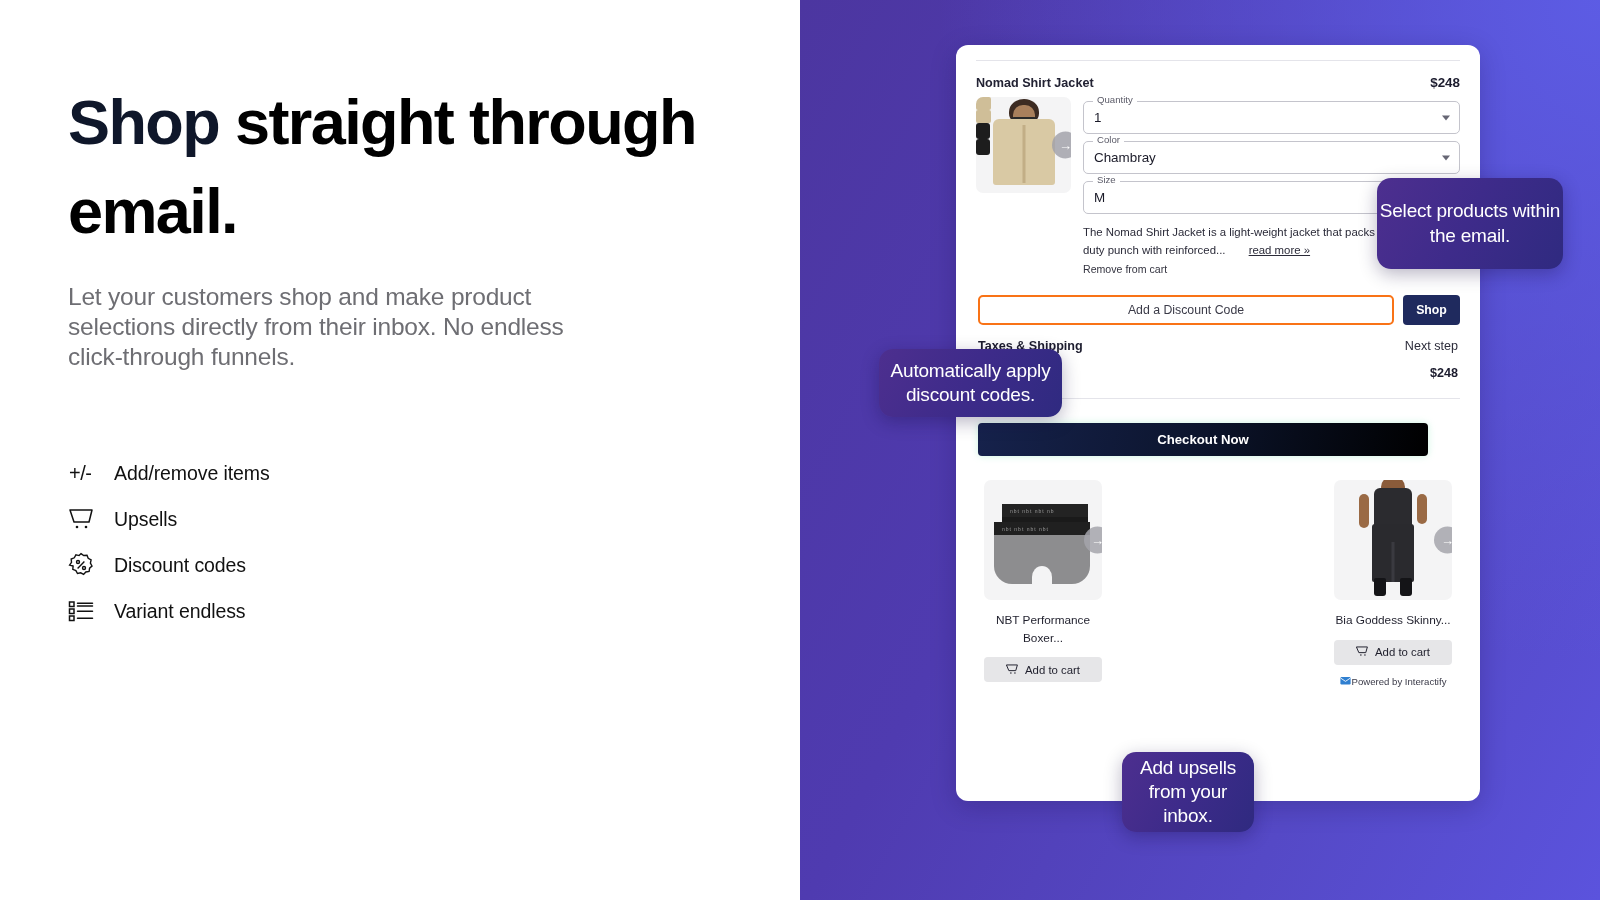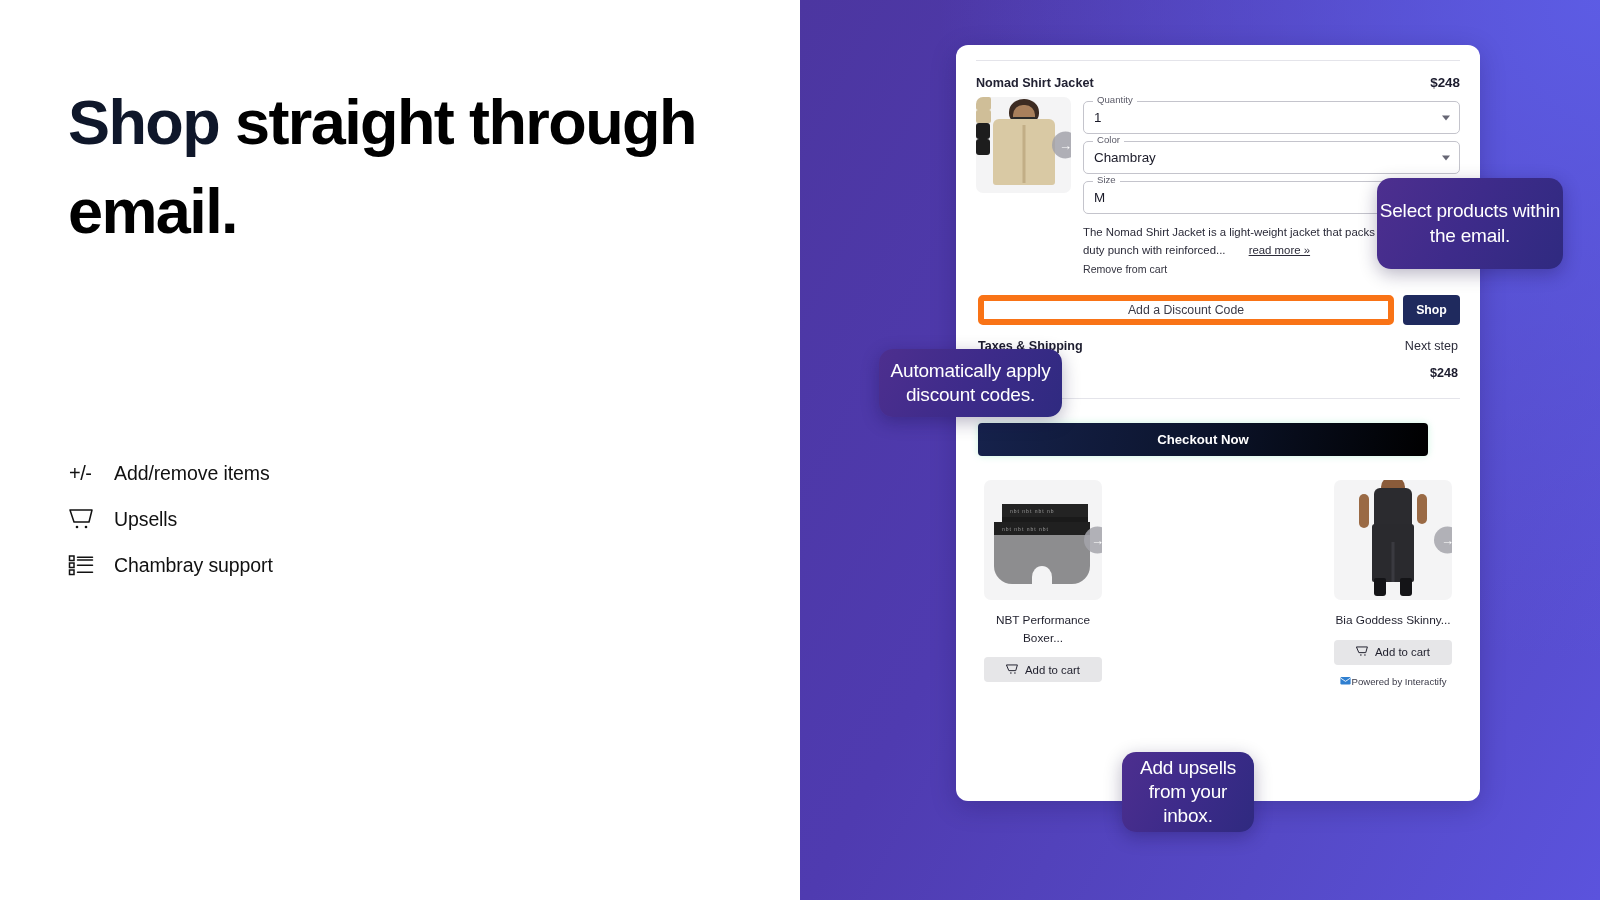--- a/index.html
+++ b/index.html
@@ -191,21 +191,21 @@
   .discount-row {
     margin-top: 20px;
     display: flex;
     gap: 9px;
     align-items: stretch;
     padding-left: 2px;
   }
   .discount-input {
     flex: 1;
     height: 30px;
-    border: 6px solid #f97316;
+    border: 2px solid #f97316;
     border-radius: 5px;
     background: #fff;
     display: flex; align-items: center; justify-content: center;
     font-size: 12.3px;
     color: #3b3b48;
   }
   .apply-btn {
     width: 57px;
     height: 30px;
     border-radius: 4px;
@@ -356,53 +356,65 @@
 </style>
 </head>
 <body>
 
 <div class="page">
 
   <div class="left-panel">
 
     <h1 class="headline"><span class="accent">Shop</span><span> straight through email.</span></h1>
 
+    <p class="subhead">Let your customers shop and make product selections directly from their inbox. No endless click-through funnels.</p>
 
     <div class="features">
 
       <div class="feature-row">
         <span class="feature-icon pm">+/-</span>
         <span class="feature-label">Add/remove items</span>
       </div>
 
       <div class="feature-row">
         <span class="feature-icon">
           <svg width="27" height="24" viewBox="0 0 27 24" fill="none" stroke="#111" stroke-width="1.5" stroke-linecap="round" stroke-linejoin="round">
             <path d="M2 3 h22 l-3 12 H6 Z"></path>
             <circle cx="9" cy="20" r="1.3" fill="#111" stroke="none"></circle>
             <circle cx="18" cy="20" r="1.3" fill="#111" stroke="none"></circle>
           </svg>
         </span>
         <span class="feature-label">Upsells</span>
       </div>
 
+      <div class="feature-row">
+        <span class="feature-icon">
+          <svg width="26" height="26" viewBox="0 0 26 26" fill="none" stroke="#111" stroke-width="1.4">
+            <path d="M13 1.6 l2.7 1.9 3.3-.3 1.2 3.1 2.9 1.6-.7 3.2 1.6 2.9-2.4 2.2-.5 3.3-3.3.5-2.2 2.4-2.9-1.6-3.2.7-1.6-2.9-3.1-1.2.3-3.3L1.6 13l1.9-2.7-.3-3.3 3.1-1.2L7.9 2.9l3.2.7z"></path>
+            <line x1="9.6" y1="16.4" x2="16.4" y2="9.6"></line>
+            <circle cx="10" cy="10" r="1.5"></circle>
+            <circle cx="16" cy="16" r="1.5"></circle>
+          </svg>
+        </span>
+        <span class="feature-label">Discount codes</span>
+      </div>
 
       <div class="feature-row">
         <span class="feature-icon">
           <svg width="27" height="24" viewBox="0 0 27 24" fill="none" stroke="#111" stroke-width="1.5" stroke-linecap="round">
             <rect x="1.5" y="3" width="4.5" height="4.5"></rect>
             <rect x="1.5" y="10" width="4.5" height="4.5"></rect>
             <rect x="1.5" y="17" width="4.5" height="4.5"></rect>
             <line x1="9.5" y1="4.3" x2="24.5" y2="4.3"></line>
             <line x1="9.5" y1="7" x2="24.5" y2="7"></line>
             <line x1="9.5" y1="12.2" x2="24.5" y2="12.2"></line>
             <line x1="9.5" y1="19.2" x2="24.5" y2="19.2"></line>
           </svg>
         </span>
-        <span class="feature-label">Chambray support</span>
+        <span class="feature-label">Variant endless</span>
       </div>
 
     </div>
   </div>
 
   <div class="right-panel">
 
     <div class="email-card">
 
       <div class="card-divider"></div>

